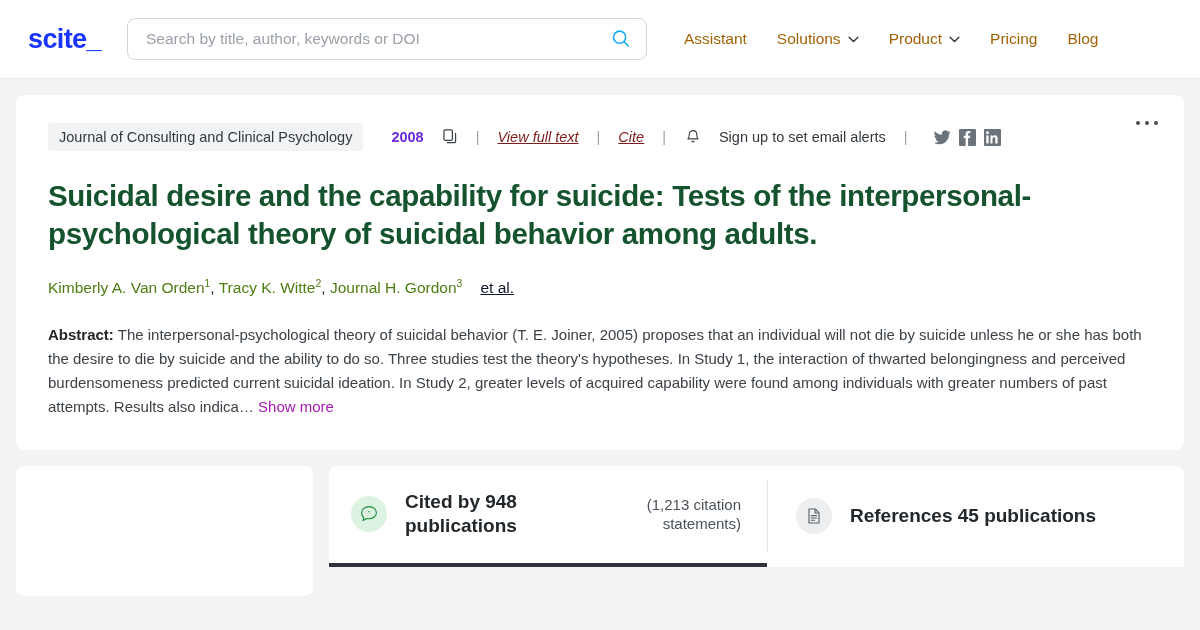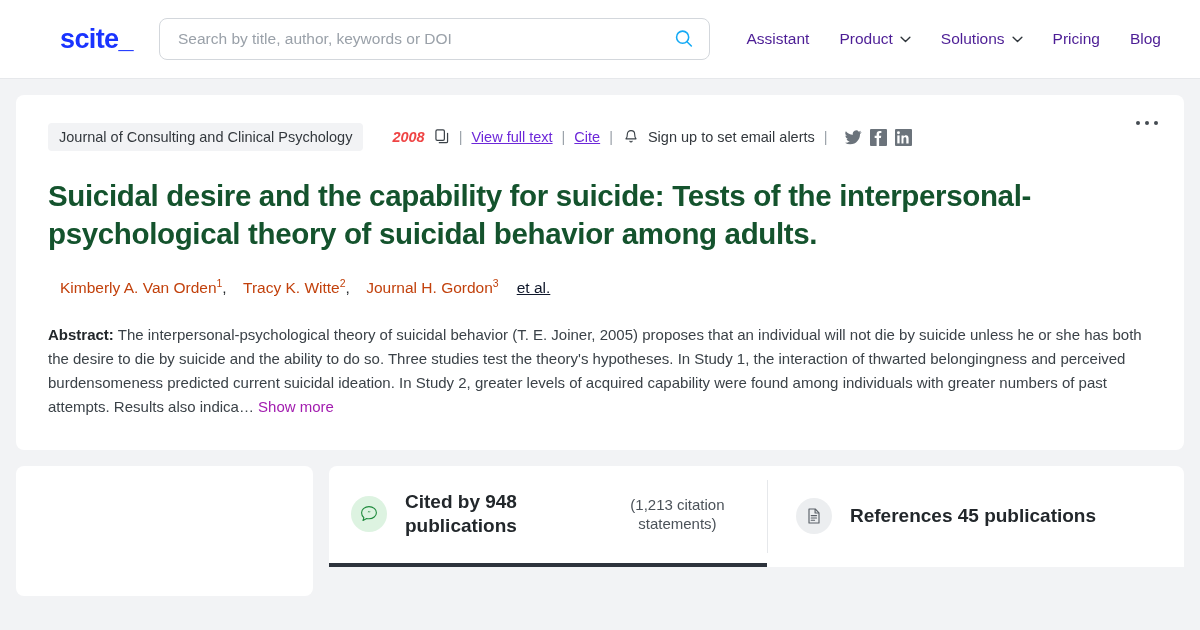--- a/index.html
+++ b/index.html
@@ -22,24 +22,23 @@
     position: relative;
   }
   .logo {
     font-size: 27px;
     font-weight: bold;
     color: #1a34ff;
     letter-spacing: -0.6px;
     margin-right: 26px;
     cursor: pointer;
     white-space: nowrap;
-    margin-left: 32px;
   }
   .search-wrap {
-    width: 580px;
+    width: 520px;
     height: 42px;
     border: 1px solid #d3d7dc;
     border-radius: 8px;
     display: flex;
     align-items: center;
     padding: 0 14px 0 18px;
     background: #fff;
   }
   .search-input {
     flex: 1;
@@ -54,21 +53,21 @@
   .search-icon { width: 22px; height: 22px; flex: 0 0 auto; cursor: pointer; display:block; }
 
   .nav {
     display: flex;
     align-items: center;
     margin-left: 22px;
     gap: 0px;
   }
   .nav-item {
     font-size: 15.5px;
-    color: #4c1d95;
+    color: #a16207;
     padding: 8px 15px;
     cursor: pointer;
     display: flex;
     align-items: center;
     gap: 7px;
     white-space: nowrap;
   }
   .caret { width: 11px; height: 7px; display: block; }
 
   
@@ -87,36 +86,36 @@
     padding: 4px;
   }
   .dots span { width: 4px; height: 4px; border-radius: 50%; background: #444b52; display:block; }
 
   .meta-row {
     display: flex;
     align-items: center;
     flex-wrap: nowrap;
     font-size: 14.5px;
     color: #33383d;
-    gap: 3px;
+    gap: 12px;
   }
   .journal-chip {
     background: #f2f3f5;
     border-radius: 4px;
     padding: 6px 11px;
     font-size: 14.5px;
     color: #33383d;
     cursor: pointer;
     white-space: nowrap;
   }
-  .year { font-weight: bold; margin-left: 26px; color: #ef4444; font-style: italic; }
+  .year { font-weight: bold; margin-left: 16px; color: #6d28d9; }
   .doi { margin-left: 5px; color: #3b4248; white-space: nowrap; }
   .copy-icon { width: 15px; height: 16px; margin-left: 7px; cursor: pointer; display:block; }
   .sep { color: #9aa1a9; margin: 0 6px; }
-  .lnk { color: #6d28d9; text-decoration: underline; cursor: pointer; white-space: nowrap; }
+  .lnk { color: #7f1d1d; text-decoration: underline; cursor: pointer; white-space: nowrap; font-style: italic; }
   .bell-icon { width: 14px; height: 16px; margin: 0 7px 0 2px; display:block; }
   .alert-txt { color: #33383d; white-space: nowrap; cursor: pointer; }
   .socials { display: flex; align-items: center; gap: 8px; margin-left: 8px; }
   .soc { width: 17px; height: 17px; cursor: pointer; display:block; }
 
   .title {
     font-size: 29.5px;
     line-height: 1.30;
     font-weight: bold;
     color: #14532d;
@@ -124,21 +123,21 @@
     margin-top: 26px;
     max-width: 1060px;
   }
 
   .authors {
     margin-top: 22px;
     font-size: 15.5px;
     color: #22272b;
     line-height: 1.4;
   }
-  .author { color: #c2410c; cursor: pointer; margin-left: 12px; }
+  .author { color: #4d7c0f; cursor: pointer; }
   .author sup { font-size: 10.5px; }
   .etal { color: #0f172a; text-decoration: underline; cursor: pointer; margin-left: 18px; }
 
   .abstract {
     margin-top: 24px;
     font-size: 15px;
     line-height: 1.62;
     color: #3b4248;
     max-width: 1115px;
   }
@@ -201,21 +200,21 @@
     font-weight: bold;
     color: #22272b;
     line-height: 1.3;
     max-width: 175px;
   }
   .tab-sub {
     font-size: 15px;
     color: #4b5259;
     line-height: 1.3;
     margin-left: 26px;
-    text-align: center;
+    text-align: right;
     max-width: 130px;
   }
   .tab.inactive .tab-title { max-width: none; text-align: right; }
   .tabs-divider {
     width: 1px; background: #e6e8eb; align-self: stretch; margin: 14px 0;
   }
 </style>
 </head>
 <body>
 
@@ -228,27 +227,27 @@
       <circle cx="10.5" cy="10" r="6.6" stroke="#14aaf5" stroke-width="1.7"></circle>
       <line x1="15.3" y1="15" x2="20" y2="19.6" stroke="#14aaf5" stroke-width="1.7" stroke-linecap="round"></line>
     </svg>
   </div>
 
   <nav class="nav">
     <div class="nav-item">
       <span>Assistant</span>
     </div>
     <div class="nav-item">
-      <span>Product</span>
+      <span>Solutions</span>
       <svg class="caret" viewBox="0 0 12 8" fill="none">
         <path d="M1 1.4L6 6.3L11 1.4" stroke="#2f353b" stroke-width="1.6" stroke-linecap="round" stroke-linejoin="round"></path>
       </svg>
     </div>
     <div class="nav-item">
-      <span>Solutions</span>
+      <span>Product</span>
       <svg class="caret" viewBox="0 0 12 8" fill="none">
         <path d="M1 1.4L6 6.3L11 1.4" stroke="#2f353b" stroke-width="1.6" stroke-linecap="round" stroke-linejoin="round"></path>
       </svg>
     </div>
     <div class="nav-item">
       <span>Pricing</span>
     </div>
     <div class="nav-item">
       <span>Blog</span>
     </div>

